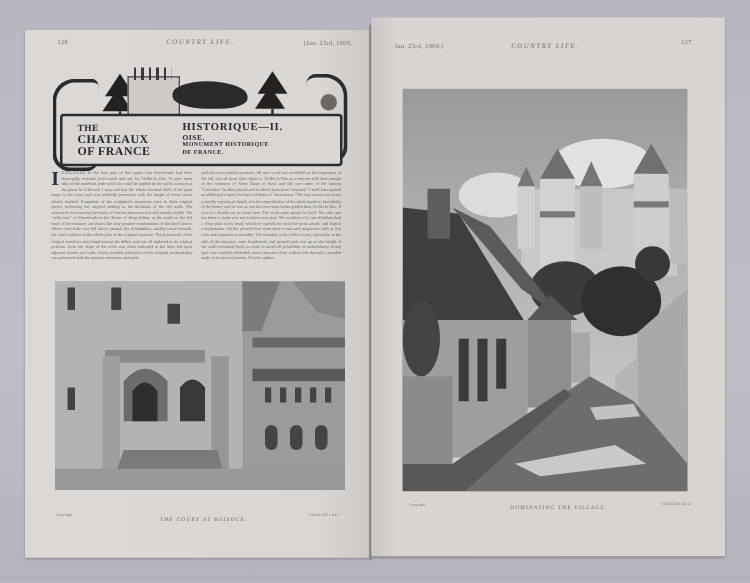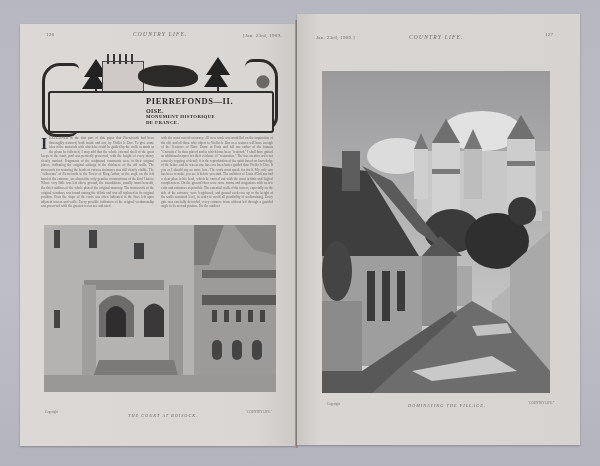--- a/index.html
+++ b/index.html
@@ -56,21 +56,26 @@
   <div class="scroll-curl-r"></div>
   <div class="tree" style="left:42px;top:2px;"></div>
   <div class="tree t2" style="left:40px;"></div>
   <div class="trunk" style="left:53px;top:32px;"></div>
   <div class="castle"></div>
   <div class="bird"></div>
   <div class="tree" style="left:164px;top:0px;"></div>
   <div class="tree t2" style="left:162px;top:12px;"></div>
   <div class="trunk" style="left:175px;top:30px;"></div>
   <div class="scroll"></div>
-  <div class="bt bt-right1">PIERREFONDS—II.</div>
+  <div class="bt bt-left">
+    <div style="font-size:7.5px;">THE</div>
+    <div>CHATEAUX</div>
+    <div>OF FRANCE</div>
+  </div>
+  <div class="bt bt-right1">HISTORIQUE—II.</div>
   <div class="bt bt-right2">OISE.</div>
   <div class="bt bt-right3">MONUMENT HISTORIQUE</div>
   <div class="bt bt-right4">DE FRANCE.</div>
 </div>
 
 <div class="col col-1">
   <span class="dropcap">I</span>
   <span>EXPLAINED in the first part of this paper that Pierrefonds had been thoroughly restored, both inside and out, by Viollet le Duc. To give some idea of the materials with which he could be guided by the walls as much as the plans he followed, I may add that the whole external shell of the great keeps in the court yard was perfectly preserved, with the height of every storey clearly marked. Fragments of the sculptured ornaments were in their original places, indicating the original settings in the thickness of the old walls. The stonework for restoring the heads of various staircases was still clearly visible. The "cellrooms" of Pierrefonds in the Tower of King Arthur, at the angle on the left hand of the entrance, are almost the only genuine constructions of the kind I know. Where very little was left above ground, the foundations, usually intact beneath, the chief outlines of the whole plan of the original masonry. The framework of the original windows was found among the débris and was all replaced in its original position. Even the slope of the roofs was often indicated in the lines left upon adjacent towers and walls. Every possible indication of the original workmanship was preserved with the greatest reverence and used</span>
 </div>
 <div class="col col-2">

